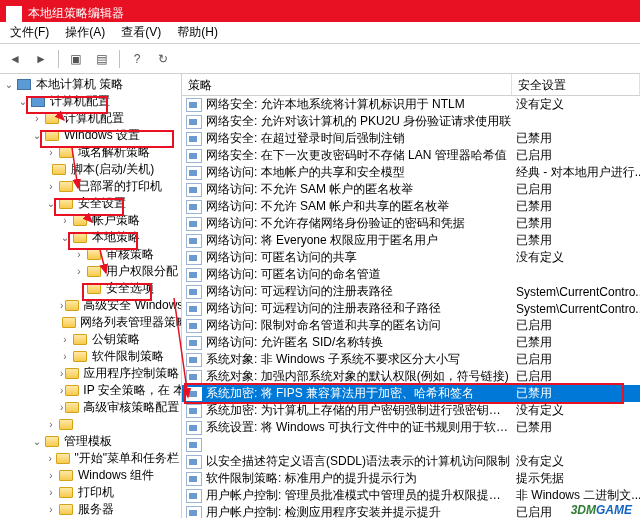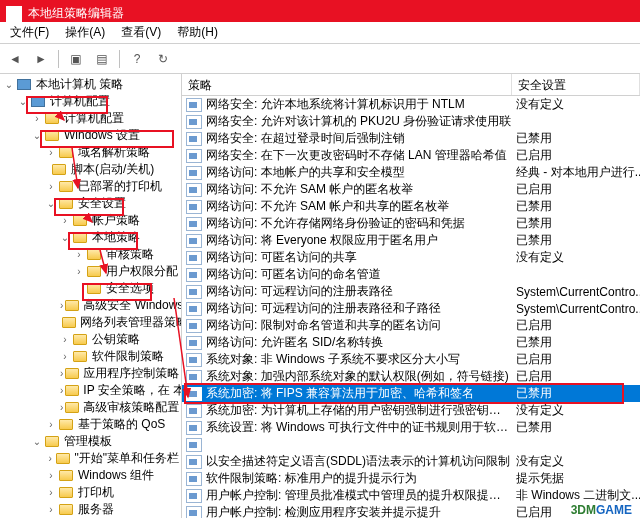--- a/index.html
+++ b/index.html
@@ -25,21 +25,21 @@
 .listhead{display:flex;height:22px;border-bottom:1px solid #d0d0d0;background:#fff}
 .listhead div{padding:3px 6px;border-right:1px solid #e0e0e0}
 .listbody{overflow:hidden}
 .lrow{display:flex;height:17px;align-items:center}
 .lrow .picn{width:16px;height:14px;margin:0 4px;background:#fff;border:1px solid #9ab5d4;position:relative;flex:none}
 .lrow .picn::after{content:"";position:absolute;width:8px;height:3px;background:#6b9ad0;top:3px;left:2px;box-shadow:0 3px 0 #6b9ad0}
 .lrow .pol{flex:0 0 306px;white-space:nowrap;overflow:hidden;text-overflow:ellipsis}
 .lrow .sec{flex:1;white-space:nowrap;overflow:hidden;padding-left:4px}
 .lrow.sel{background:#0078d7;color:#fff}
 .lrow.sel .picn{border-color:#fff}
-.watermark{position:absolute;right:8px;bottom:4px;font-size:16px;font-weight:bold;}
+.watermark{position:absolute;right:8px;bottom:4px;font-size:16px;font-weight:bold;font-style:italic}
 .watermark .g{color:#2e7d32}.watermark .b{color:#1565c0}
 </style>
 </head>
 <body>
 
 <div class="titlebar">
   <span class="icon"></span>
   <span>本地组策略编辑器</span>
 </div>
 
@@ -201,21 +201,20 @@
         <span class="icn">
           <span class="fold"></span>
         </span>
         <span class="lbl">高级审核策略配置</span>
       </div>
       <div class="tree-row" style="padding-left: 46px;">
         <span class="exp">›</span>
         <span class="icn">
           <span class="fold"></span>
         </span>
-        <span class="lbl">基于策略的 QoS</span>
       </div>
       <div class="tree-row" style="padding-left: 32px;">
         <span class="exp">⌄</span>
         <span class="icn">
           <span class="fold"></span>
         </span>
         <span class="lbl">管理模板</span>
       </div>
       <div class="tree-row" style="padding-left: 46px;">
         <span class="exp">›</span>

